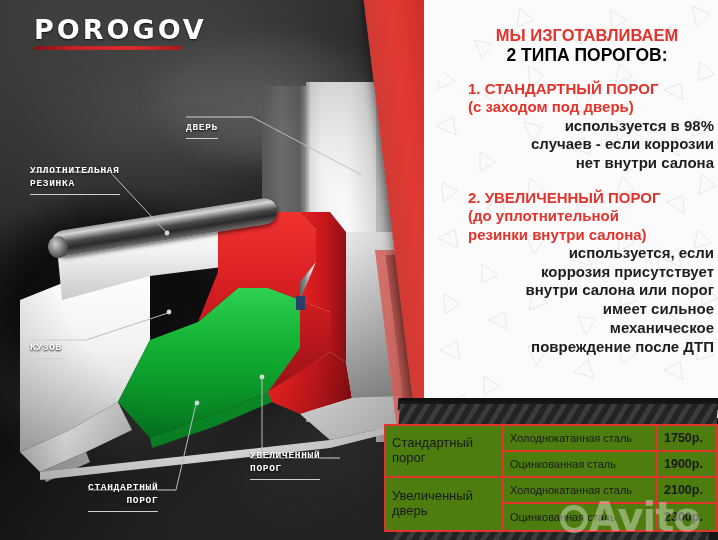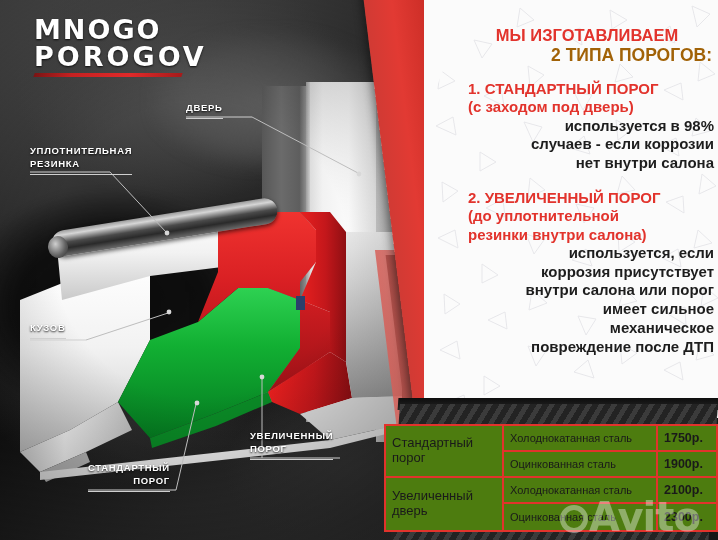--- a/index.html
+++ b/index.html
@@ -88,21 +88,22 @@
     background:radial-gradient(ellipse at 40% 35%,#cfcfcf,#5e5e5e 60%,#2d2d2d);
   }
 
   
   .panels{position:absolute;left:0;top:0;width:460px;height:540px;}
 
   
   .lbl{
     position:absolute;color:#ffffff;font-weight:bold;font-size:9.5px;
     letter-spacing:.7px;line-height:1.35;text-shadow:0 1px 2px rgba(0,0,0,.9);
-    font-family:Liberation Sans, sans-serif;
+    font-family:Liberation Mono, monospace;
+    margin-top:20px;
   }
   .lbl .u{display:block;border-bottom:1px solid #cfcfcf;padding-bottom:3px;}
   .lbl.r .u{text-align:right;}
 
   #lbl-door{left:186px;top:102px;}
   #lbl-seal{left:30px;top:145px;}
   #lbl-body{left:30px;top:322px;}
   #lbl-std{left:88px;top:462px;}
   #lbl-big{left:250px;top:430px;}
 
@@ -134,22 +135,22 @@
     position:absolute;left:0;top:0;width:294px;height:418px;
     clip-path:polygon(46px 0, 294px 0, 294px 418px, 0 418px, 0 120px);
   }
   .r-content{position:absolute;left:0;top:0;width:294px;padding:4px;}
 
   .h1{
     color:#e2332c;font-weight:bold;font-size:16.5px;letter-spacing:0;
     text-align:center;margin:0;padding:0;line-height:1.18;
   }
   .h2{
-    color:#a16207;font-weight:bold;font-size:17.5px;
-    text-align:right;line-height:1.18;
+    color:#000000;font-weight:bold;font-size:17.5px;
+    text-align:center;line-height:1.18;
   }
   .blk{margin-top:14px;padding-left:40px;padding-right:8px;}
   .bt{color:#e2332c;font-weight:bold;font-size:15px;line-height:1.22;}
   .bn{color:#1d1d1d;font-weight:bold;font-size:15px;line-height:1.25;text-align:right;}
 
   
   .strip{
     position:absolute;left:400px;top:404px;width:318px;height:136px;
     background:
       repeating-linear-gradient(118deg, #3b3b3b 0px, #3b3b3b 5px, #232323 5px, #232323 11px);
@@ -293,21 +294,20 @@
     <div class="lbl r" id="lbl-std">
       <span>СТАНДАРТНЫЙ</span><br>
       <span class="u">ПОРОГ</span>
     </div>
     <div class="lbl" id="lbl-big">
       <span>УВЕЛИЧЕННЫЙ</span><br>
       <span class="u">ПОРОГ</span>
     </div>
 
     <div class="logo">
-      <div class="logo-l1">MNOGO</div>
       <div class="logo-l2">POROGOV</div>
       <div class="logo-bar"></div>
     </div>
   </div>
 
   <div class="dark-diag"></div>
   <div class="red-diag-shade"></div>
   <div class="red-diag"></div>
 
   <div class="right-panel">

